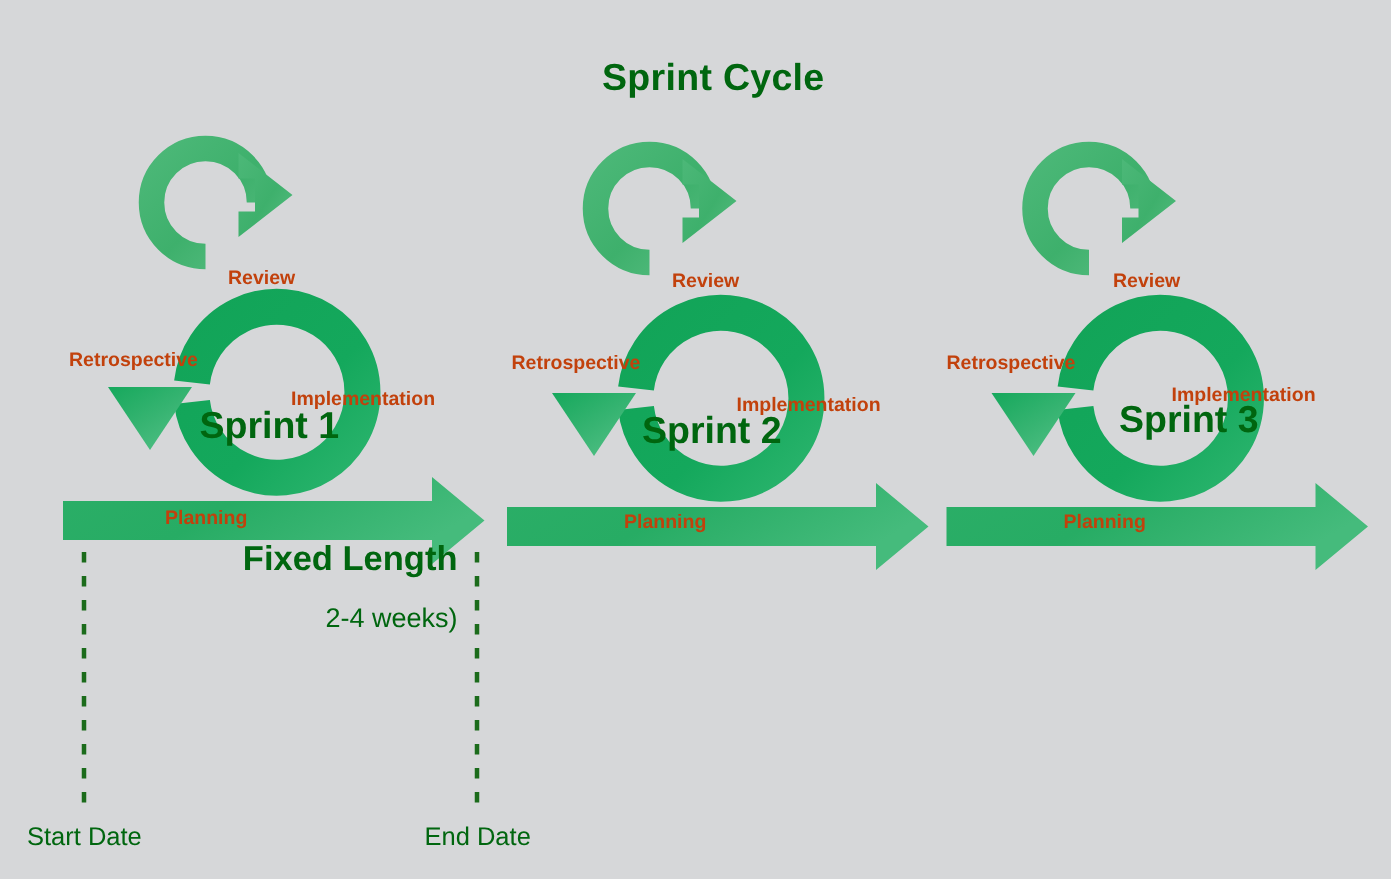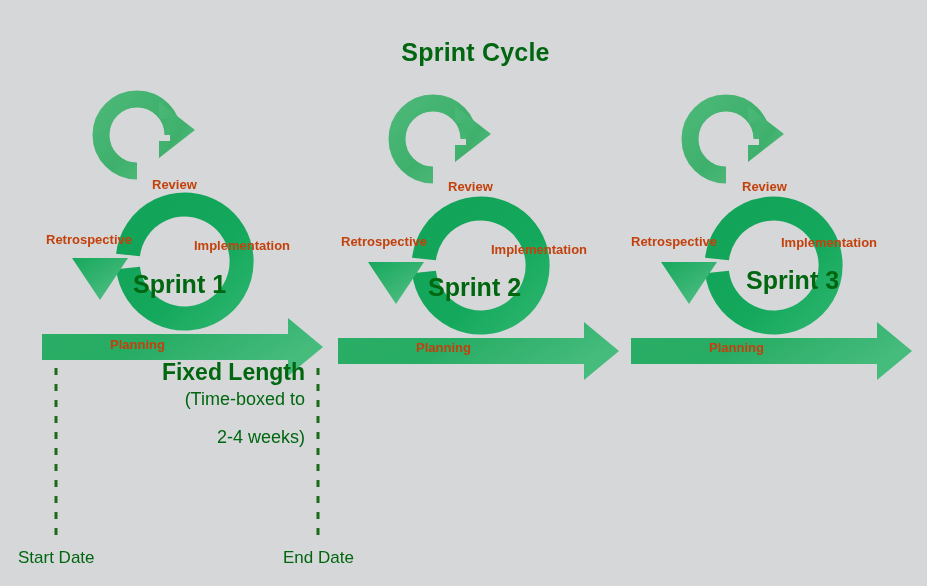--- a/index.html
+++ b/index.html
@@ -38,21 +38,21 @@
     height: 586px;
   }
   .lbl {
     position: absolute;
     color: #c2410c;
     font-weight: bold;
     white-space: nowrap;
   }
   .lbl-review     { font-size: 13px; }
   .lbl-retro      { font-size: 13px; }
-  .lbl-impl       { font-size: 13px; }
+  .lbl-impl       { font-size: 13px; margin-top: 20px; }
   .lbl-planning   { font-size: 13px; }
   .sprint-name {
     position: absolute;
     color: #00660f;
     font-weight: bold;
     font-size: 25px;
     white-space: nowrap;
   }
   .fixed-block {
     position: absolute;
@@ -161,18 +161,17 @@
 <div class="cluster" style="left:0px;">
   <div class="lbl lbl-review" style="left:742px; top:179px;">Review</div>
   <div class="lbl lbl-retro" style="left:631px; top:234px;">Retrospective</div>
   <div class="lbl lbl-impl" style="left:781px; top:235px;">Implementation</div>
   <div class="lbl lbl-planning" style="left:709px; top:340px;">Planning</div>
   <div class="sprint-name" style="left:746px; top:266px;">Sprint 3</div>
 </div>
 
 <div class="fixed-block">
   <span class="fixed-title">Fixed Length</span>
-  <span class="fixed-sub">(Time-boxed to</span>
   <span class="fixed-sub" style="margin-top:16px;">2-4 weeks)</span>
 </div>
 
 <div class="date-label date-start">Start Date</div>
 <div class="date-label date-end">End Date</div>
 
 </body></html>

